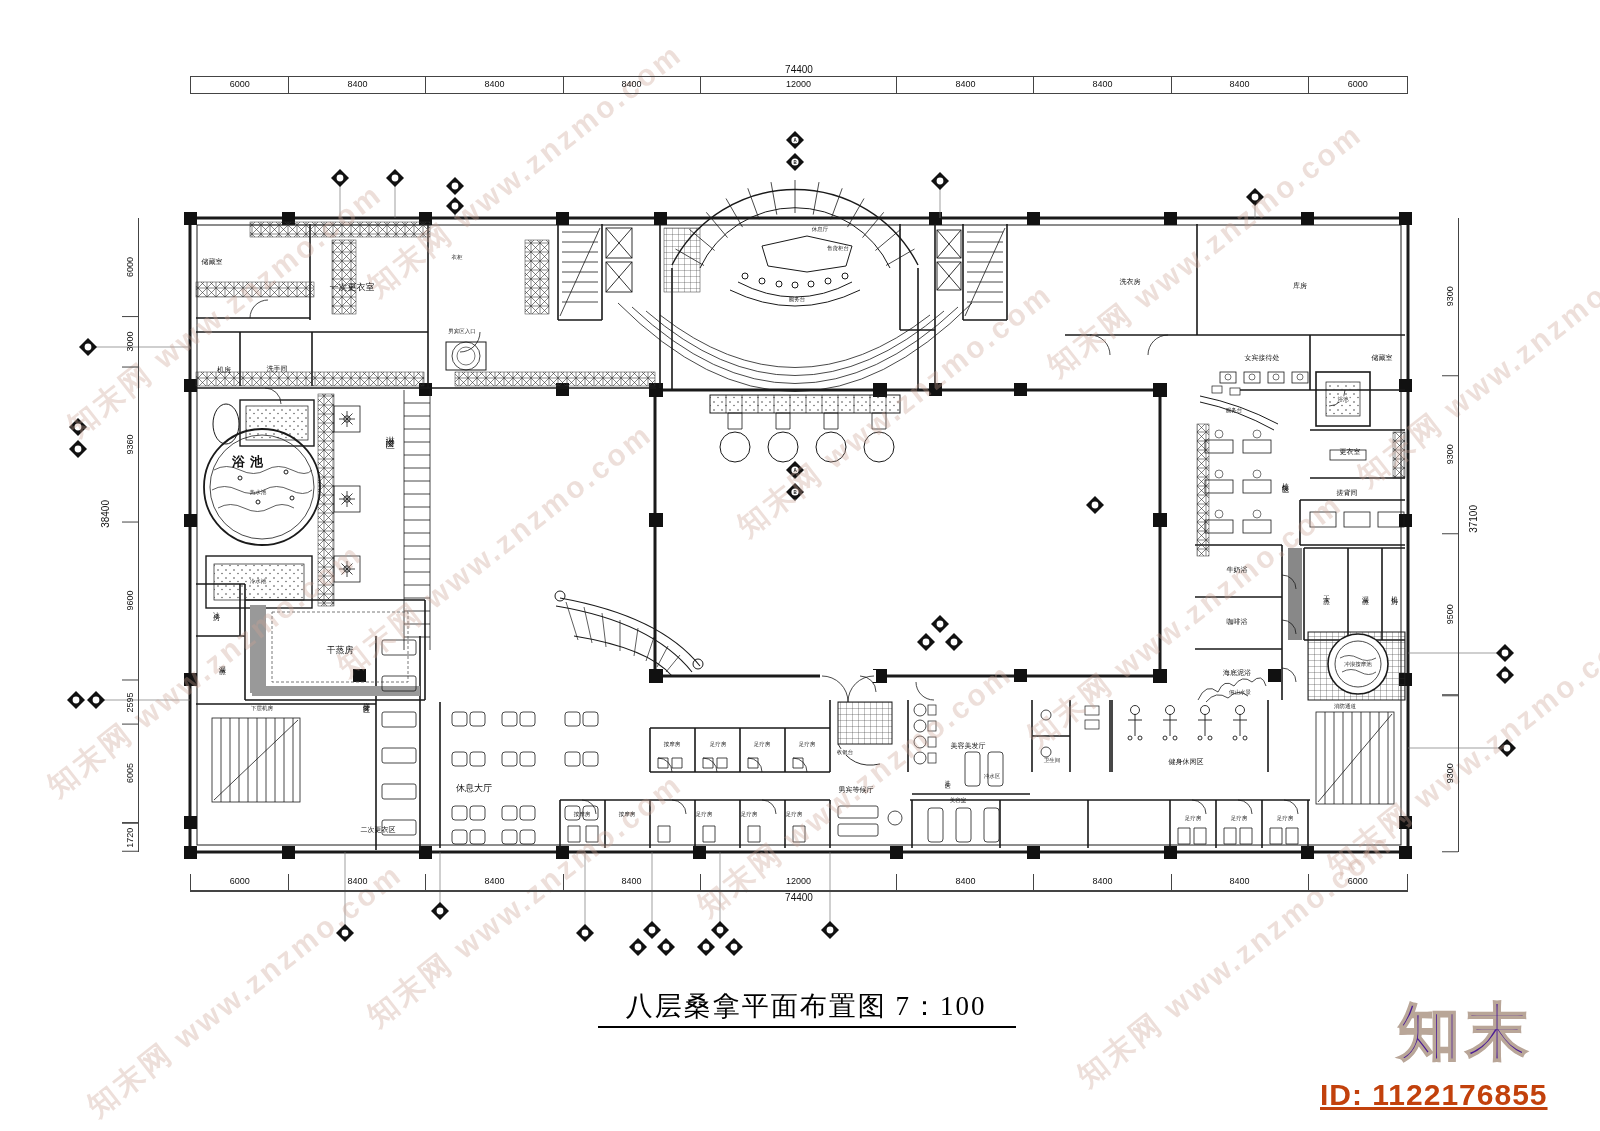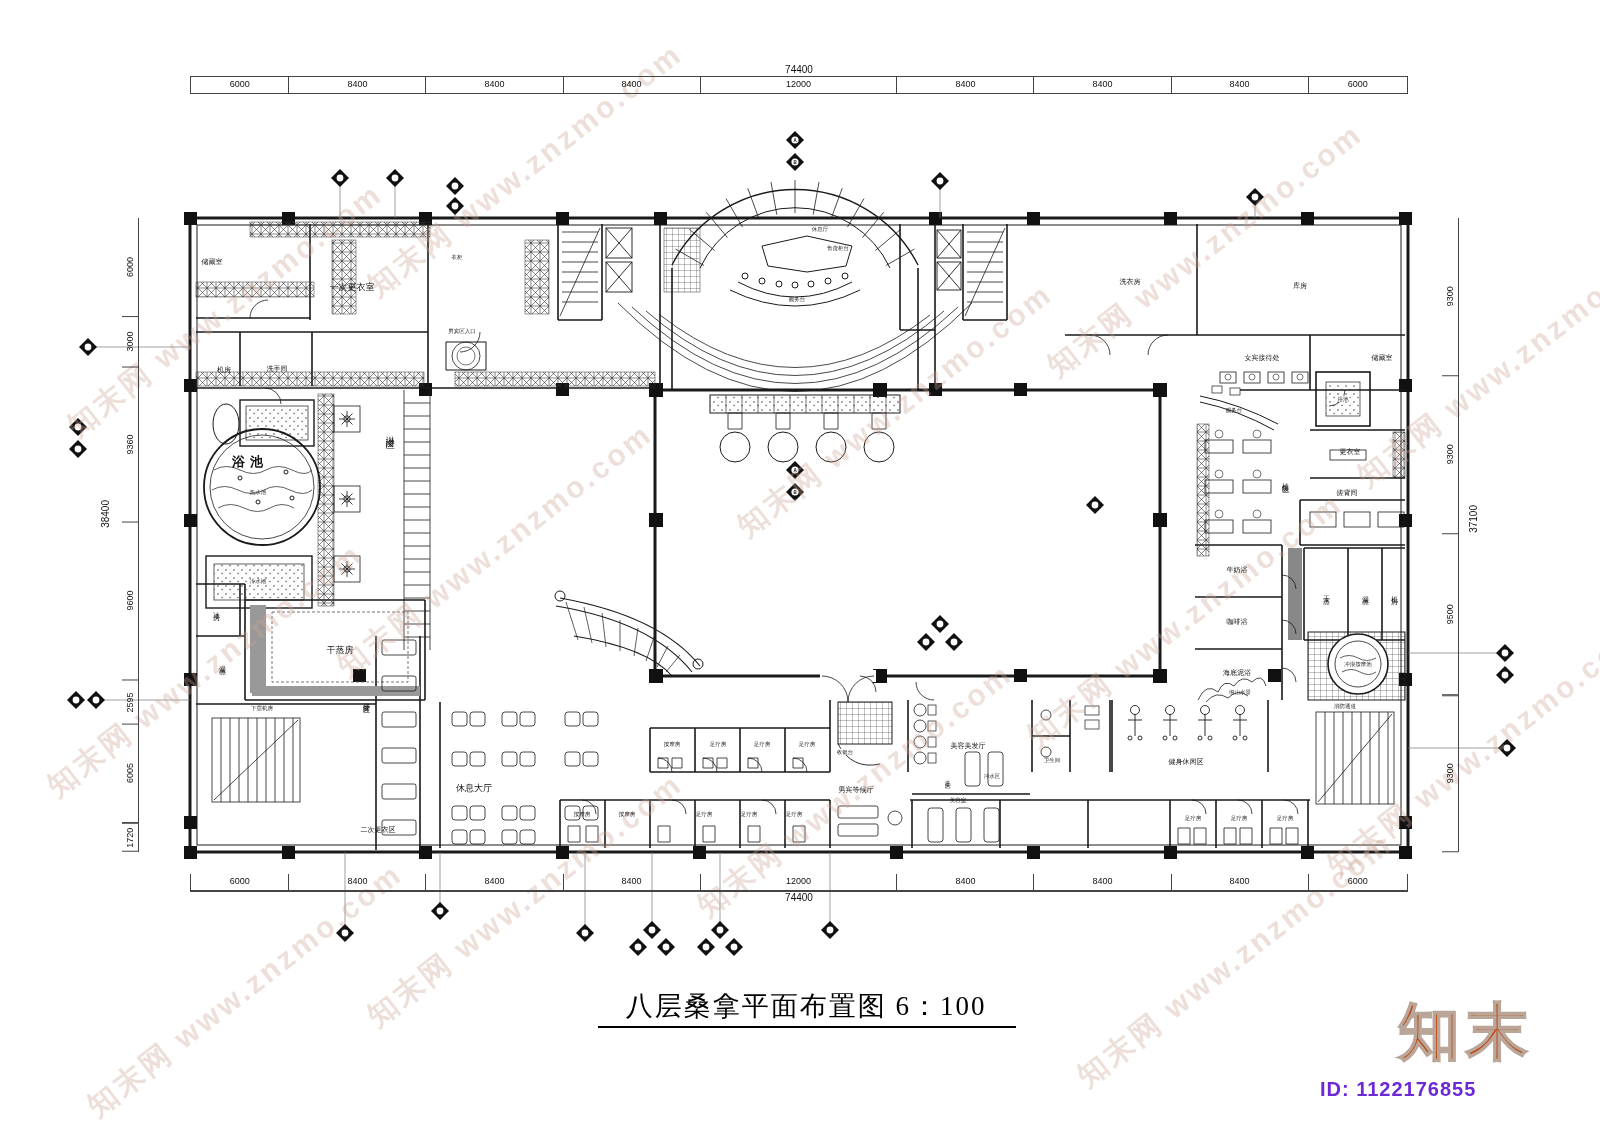--- a/index.html
+++ b/index.html
@@ -25,22 +25,22 @@
   .dim-segs span:last-child{border-right:1px solid #444;}
   .dim-v{position:absolute;z-index:3;display:flex;}
   .dim-v .segs{display:flex;flex-direction:column;border-right:1px solid #444;}
   .dim-v .segs span{display:flex;align-items:center;justify-content:center;border-top:1px solid #444;
                     writing-mode:vertical-rl;transform:rotate(180deg);font-size:9px;width:16px;}
   .dim-v .segs span:last-child{border-bottom:1px solid #444;}
   .vtotal{position:absolute;z-index:3;writing-mode:vertical-rl;transform:rotate(180deg);font-size:10px;}
   .title{position:absolute;z-index:5;transform:translateX(-50%);font-family:"Liberation Serif",serif;
          font-size:27px;letter-spacing:2px;color:#000;white-space:nowrap;}
   .logo{position:absolute;z-index:5;font-size:62px;font-weight:bold;letter-spacing:6px;
-        color:#c2410c;-webkit-text-stroke:1.5px #b9a698;}
-  .idtag{position:absolute;z-index:5;font-size:20px;font-weight:bold;color:#6d28d9;letter-spacing:1px;}
+        color:#4c1d95;-webkit-text-stroke:1.5px #b9a698;}
+  .idtag{position:absolute;z-index:5;font-size:30px;font-weight:bold;color:#c2410c;letter-spacing:1px;text-decoration:underline;}
 </style>
 </head>
 <body>
 
 <div class="canvas">
 
   <span class="wm" style="left:30px;top:290px">知末网 www.znzmo.com</span>
   <span class="wm" style="left:10px;top:650px">知末网 www.znzmo.com</span>
   <span class="wm" style="left:50px;top:970px">知末网 www.znzmo.com</span>
   <span class="wm" style="left:330px;top:150px">知末网 www.znzmo.com</span>
@@ -557,17 +557,17 @@
   <span class="lbl t" style="left:794px;top:814px">足疗房</span>
   <span class="lbl t" style="left:1193px;top:818px">足疗房</span>
   <span class="lbl t" style="left:1239px;top:818px">足疗房</span>
   <span class="lbl t" style="left:1285px;top:818px">足疗房</span>
 
   <span class="mk" style="left:795px;top:140px;color:#111">A</span>
   <span class="mk" style="left:795px;top:162px;color:#111">B</span>
   <span class="mk" style="left:795px;top:470px;color:#111">A</span>
   <span class="mk" style="left:795px;top:492px;color:#111">B</span>
 
-  <div class="title" style="left:806px;top:988px">八层桑拿平面布置图 6：100</div>
+  <div class="title" style="left:806px;top:988px">八层桑拿平面布置图 7：100</div>
   <div class="logo" style="left:1398px;top:990px">知末</div>
   <div class="idtag" style="left:1320px;top:1078px">ID: 1122176855</div>
 
 </div>
 
 </body></html>

